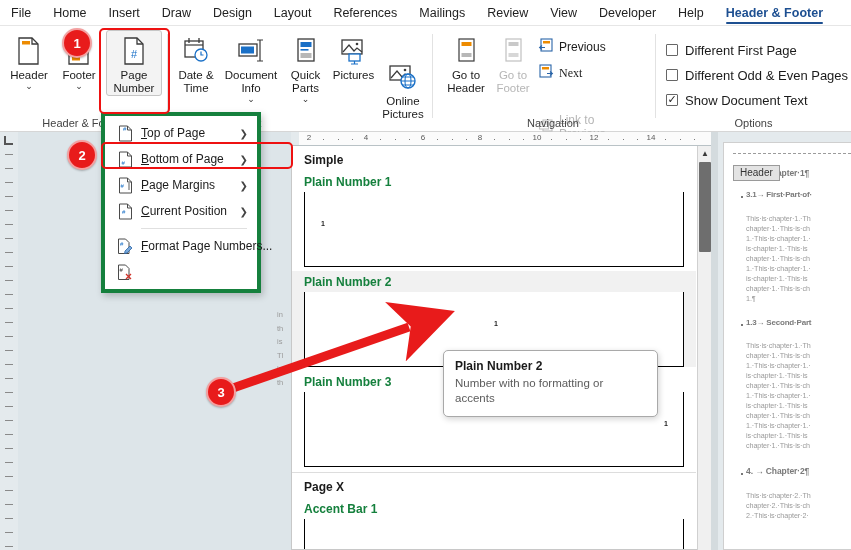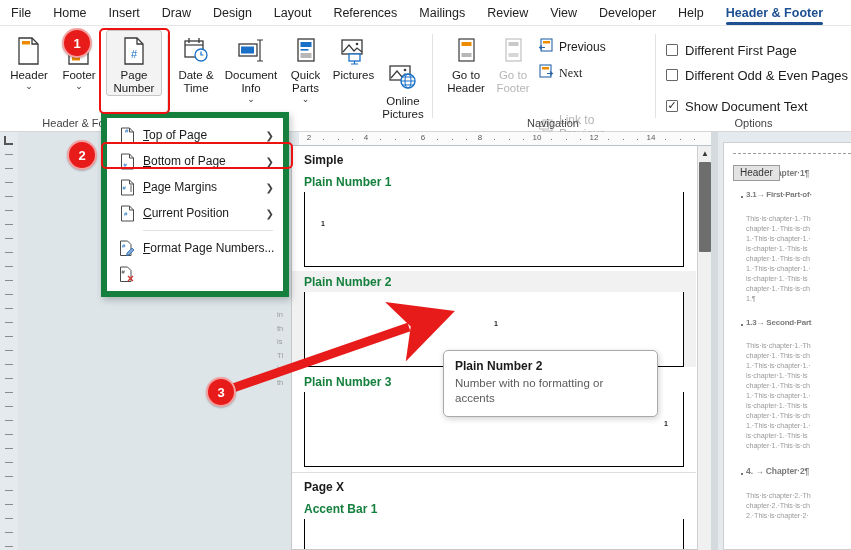--- a/index.html
+++ b/index.html
@@ -11,21 +11,21 @@
     color:#1b1b1b;
     background:#ffffff;
     overflow:hidden;
     position:relative;
   }
 
   
   #tabbar {
     position:absolute; left:0; top:0; width:851px; height:26px;
     background:#ffffff;
-    display:flex; 
+    display:flex; align-items:center;
     border-bottom:1px solid #e6e6e6;
   }
   .tab {
     padding:0 11px; height:26px; line-height:26px;
     font-size:12.5px; color:#222; white-space:nowrap; cursor:default;
   }
   .tab.active { color:#1d4f91; font-weight:600; }
   .tab.active::after {
     content:""; display:block; position:relative; top:-4px;
     height:2.5px; background:#1d4f91; border-radius:2px;
@@ -207,23 +207,23 @@
   }
   #headertag {
     position:absolute; left:9px; top:22px;
     background:#e3e3e3; border:1px solid #9a9a9a;
     font-size:10px; color:#333; padding:1px 6px 2px 6px;
     z-index:5;
   }
 
   
   #menu {
-    position:absolute; left:101px; top:112px; width:188px;
+    position:absolute; left:101px; top:112px; width:160px;
     background:#ffffff;
-    border:6px solid #15803d;
+    border:4px solid #15803d;
     box-shadow:2px 3px 7px rgba(0,0,0,0.22);
     padding:4px 0 4px 0;
     z-index:40;
   }
   .mi {
     position:relative; height:26px; display:flex; align-items:center;
     padding:0 6px 0 10px; cursor:default;
   }
   .mi .mico { width:20px; flex:none; display:flex; align-items:center; justify-content:center; }
   .mi .mlbl { font-size:12px; color:#1b1b1b; flex:1; margin-left:6px; white-space:nowrap; }
@@ -460,21 +460,21 @@
 
   <div class="grp" style="left:656px; width:195px;">
     <div class="chk" style="left:10px; top:14px;">
       <span class="chkbox"></span>
       <span class="lbl">Different First Page</span>
     </div>
     <div class="chk" style="left:10px; top:39px;">
       <span class="chkbox"></span>
       <span class="lbl">Different Odd &amp; Even Pages</span>
     </div>
-    <div class="chk" style="left:10px; top:64px;margin-top:6px;">
+    <div class="chk" style="left:10px; top:64px;">
       <span class="chkbox checked"></span>
       <span class="lbl">Show Document Text</span>
     </div>
     <div class="grp-label" style="left:0; width:195px;">Options</div>
   </div>
 </div>
 
 <div id="workspace">
 
   <div id="vruler">

